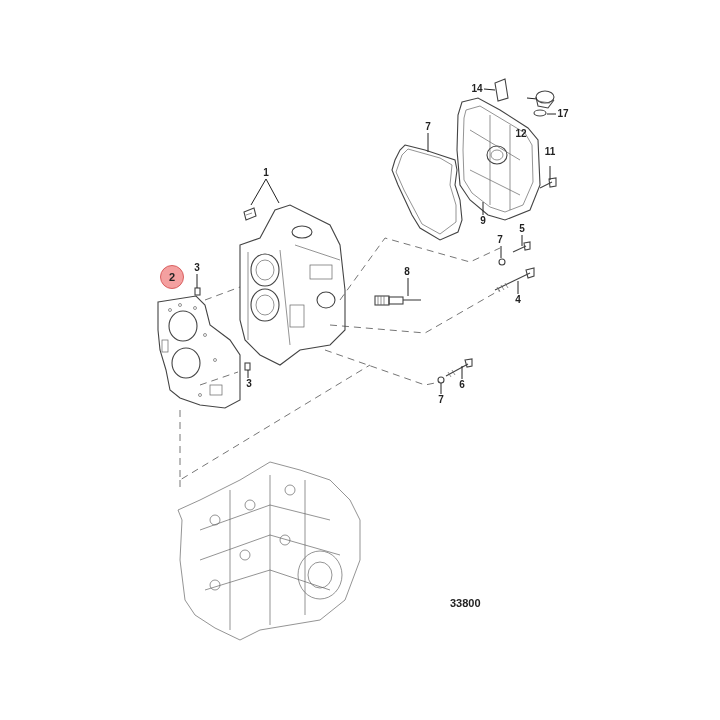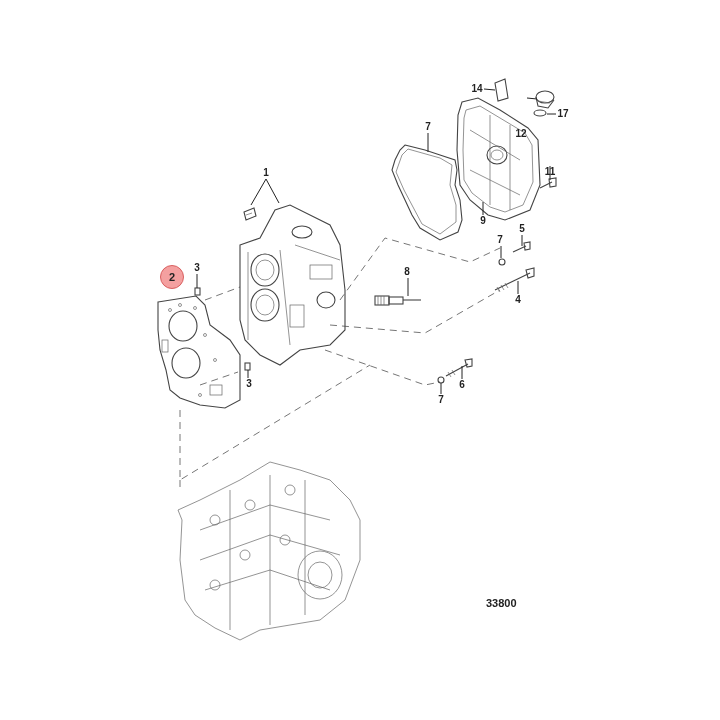--- a/index.html
+++ b/index.html
@@ -4,21 +4,21 @@
 <style>
   html, body { margin: 0; padding: 0; background: #ffffff; }
   body { width: 720px; height: 720px; position: relative; overflow: hidden;
          font-family: "Liberation Sans", sans-serif; }
   #diagram { position: absolute; left: 0; top: 0; width: 720px; height: 720px; }
   .callout { position: absolute; font-size: 10px; font-weight: bold; color: #222;
              transform: translate(-50%, -50%); line-height: 1; cursor: pointer; }
   .callout.hl { width: 22px; height: 22px; border-radius: 50%; background: #f4a0a0;
                 border: 1px solid #d96060; display: flex; align-items: center;
                 justify-content: center; font-size: 11px; }
-  .fig-num { position: absolute; left: 486px; top: 597px; font-size: 11px; font-weight: bold; color: #222; }
+  .fig-num { position: absolute; left: 450px; top: 597px; font-size: 11px; font-weight: bold; color: #222; }
   svg .part { fill: none; stroke: #444; stroke-width: 1.1; }
   svg .thin { fill: none; stroke: #666; stroke-width: 0.7; }
   svg .dash { fill: none; stroke: #666; stroke-width: 0.9; stroke-dasharray: 7 5; }
   svg .lead { fill: none; stroke: #222; stroke-width: 1; }
 </style>
 </head>
 <body>
 
 <svg id="diagram" viewBox="0 0 720 720" xmlns="http://www.w3.org/2000/svg">
 
@@ -171,18 +171,18 @@
 <div class="callout" style="left:197px;top:268px;">3</div>
 <div class="callout" style="left:249px;top:384px;">3</div>
 <div class="callout" style="left:518px;top:300px;">4</div>
 <div class="callout" style="left:522px;top:229px;">5</div>
 <div class="callout" style="left:462px;top:385px;">6</div>
 <div class="callout" style="left:500px;top:240px;">7</div>
 <div class="callout" style="left:441px;top:400px;">7</div>
 <div class="callout" style="left:407px;top:272px;">8</div>
 <div class="callout" style="left:483px;top:221px;">9</div>
 <div class="callout" style="left:428px;top:127px;">7</div>
-<div class="callout" style="left:550px;top:172px;">11</div>
+<div class="callout" style="left:550px;top:152px;">11</div>
 <div class="callout" style="left:521px;top:98px;margin-top:36px;">12</div>
 <div class="callout" style="left:563px;top:114px;">17</div>
 <div class="callout" style="left:477px;top:89px;">14</div>
 
 <div class="fig-num">33800</div>
 
 </body></html>

